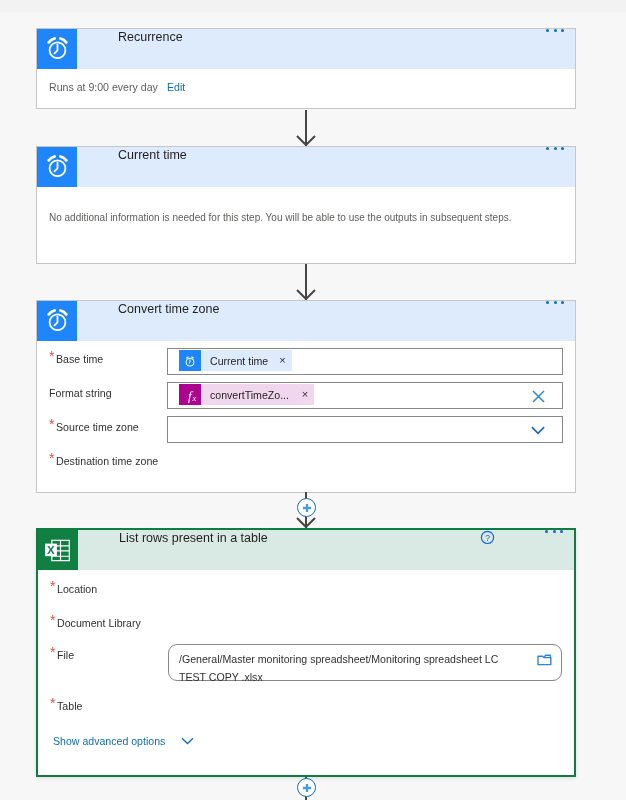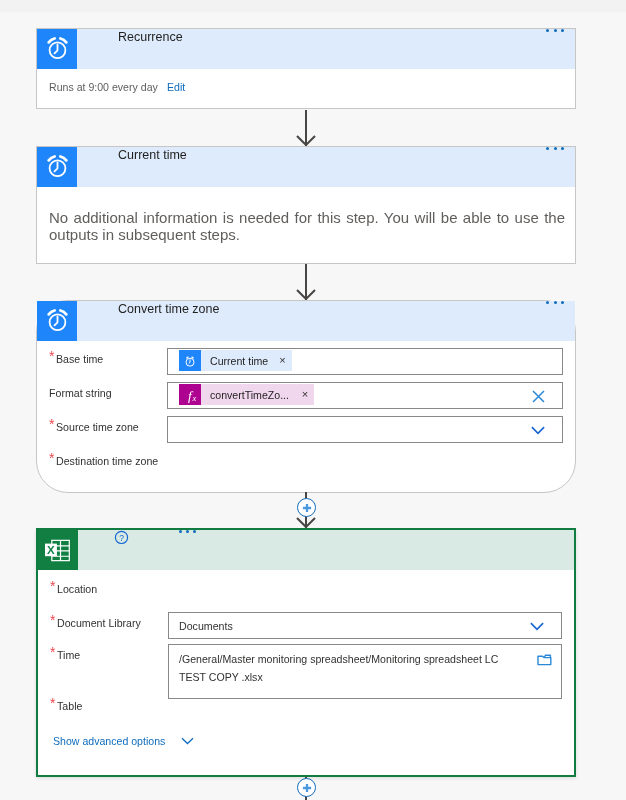--- a/index.html
+++ b/index.html
@@ -111,29 +111,29 @@
       </svg>
     </span>
     <span class="ctitle">Current time</span>
     <span class="ell">
         <i></i>
         <i></i>
         <i></i>
       </span>
   </div>
   <div style="position:absolute;left:12px;top:62px;width:516px;text-align:justify;
-              font-size:15px;color:#605e5c;line-height:17.2px;">No additional information is needed for this step. You will be able to use the outputs in subsequent steps.</div>
+              font-size:10px;color:#605e5c;line-height:17.2px;">No additional information is needed for this step. You will be able to use the outputs in subsequent steps.</div>
 </div>
 
 <div class="conn" style="top:264px;height:36px;"></div>
 <svg class="ahead" style="top:288px;" viewBox="0 0 22 12">
   <path d="M2 2 L11 11 L20 2" fill="none" stroke="#484644" stroke-width="2"></path>
 </svg>
 
-<div class="card" style="top:300px;height:193px;border-radius:32px;">
+<div class="card" style="top:300px;height:193px;">
   <div class="chead blue">
     <span class="cicon blue">
       <svg width="40" height="40" viewBox="0 0 40 40" aria-hidden="true">
         <g fill="none" stroke="#fff" stroke-linecap="round" stroke-linejoin="round">
           <circle cx="20.5" cy="21.2" r="7.9" stroke-width="1.8"></circle>
           <path d="M20.5 15.4v5.9l-3 3" stroke-width="1.8"></path>
           <path d="M11.7 13.3 A 11 11 0 0 1 17.6 9.5" stroke-width="2.8"></path>
           <path d="M29.3 13.3 A 11 11 0 0 0 23.4 9.5" stroke-width="2.8"></path>
         </g>
       </svg>
@@ -233,20 +233,21 @@
     <span class="cicon green">
       <svg width="26" height="23" viewBox="0 0 26 23" aria-hidden="true">
         <g fill="none" stroke="#fff" stroke-width="1.2">
           <rect x="6.8" y="1.35" width="17.5" height="20.3"></rect>
           <path d="M6.8 6.85 H24.3 M6.8 11.95 H24.3 M6.8 17.25 H24.3 M15.5 1.35 V21.65"></path>
         </g>
         <rect x="0" y="4.6" width="11.9" height="12.6" fill="#fff"></rect>
         <text x="5.95" y="15" text-anchor="middle" font-family="Liberation Sans, sans-serif" font-weight="bold" font-size="11.5" fill="#13824a">X</text>
       </svg>
     </span>
+    <span class="ctitle">List rows present in a table</span>
     <span class="helpb">
       <svg width="15" height="15" viewBox="0 0 15 15" aria-hidden="true">
         <circle cx="7.5" cy="7.4" r="6.1" fill="none" stroke="#1668d4" stroke-width="1.2"></circle>
         <text x="7.6" y="10.9" text-anchor="middle" font-family="Liberation Sans, sans-serif" font-size="8.6" fill="#1668d4">?</text>
       </svg>
     </span>
     <span class="ell">
         <i></i>
         <i></i>
         <i></i>
@@ -258,38 +259,28 @@
         <span class="req">*</span>
         <span class="sf">Location</span>
       </span>
   </div>
 
   <div class="frow" style="top:82px;">
     <span class="flabel">
         <span class="req">*</span>
         <span class="sf">Document Library</span>
       </span>
-    <div class="fbox">
-      <span class="fval">
-          <span class="sf">Documents</span>
-        </span>
-      <span class="chev">
-        <svg width="14" height="9" viewBox="0 0 14 9" aria-hidden="true">
-            <path d="M0.9 1.2 L7 7.3 L13.1 1.2" fill="none" stroke="#1765d0" stroke-width="1.65"></path>
-          </svg>
-      </span>
-    </div>
   </div>
 
   <div class="frow" style="top:114px;height:45px;">
     <span class="flabel">
         <span class="req">*</span>
-        <span class="sf">Time</span>
-      </span>
-    <div class="fbox" style="height:55px;">
+        <span class="sf">File</span>
+      </span>
+    <div class="fbox" style="height:37px;border-radius:9px;">
       <span style="position:absolute;left:10px;top:5px;width:360px;font-size:11.5px;color:#323130;line-height:18px;
                    transform:scaleX(0.92);transform-origin:left top;">/General/Master monitoring spreadsheet/Monitoring spreadsheet LC TEST COPY .xlsx</span>
       <span style="position:absolute;right:9px;top:7px;">
         <svg width="15" height="13" viewBox="0 0 15 13" aria-hidden="true">
           <path d="M1 3.2 h4.6 l1.3 1.4 h6.9 v7 h-12.8 z" fill="none" stroke="#2b88d8" stroke-width="1.4" stroke-linejoin="round"></path>
           <path d="M7.3 4.6 l1.1 -2.3 h5 v2.3" fill="none" stroke="#2b88d8" stroke-width="1.4" stroke-linejoin="round"></path>
         </svg>
       </span>
     </div>
   </div>

